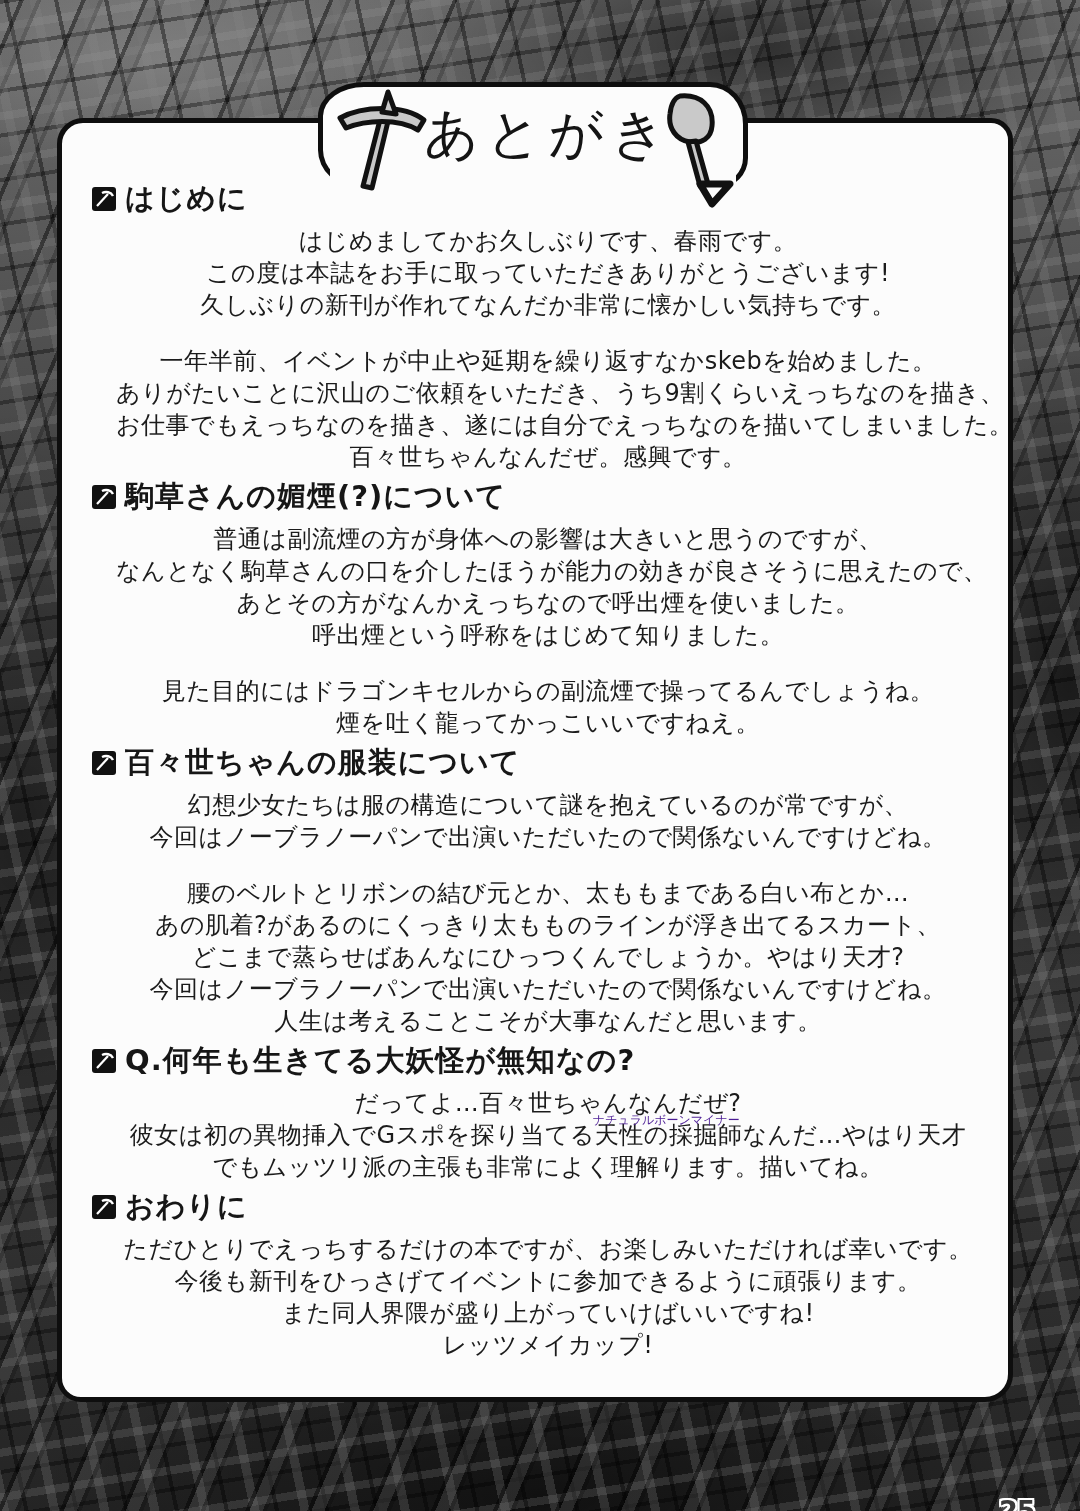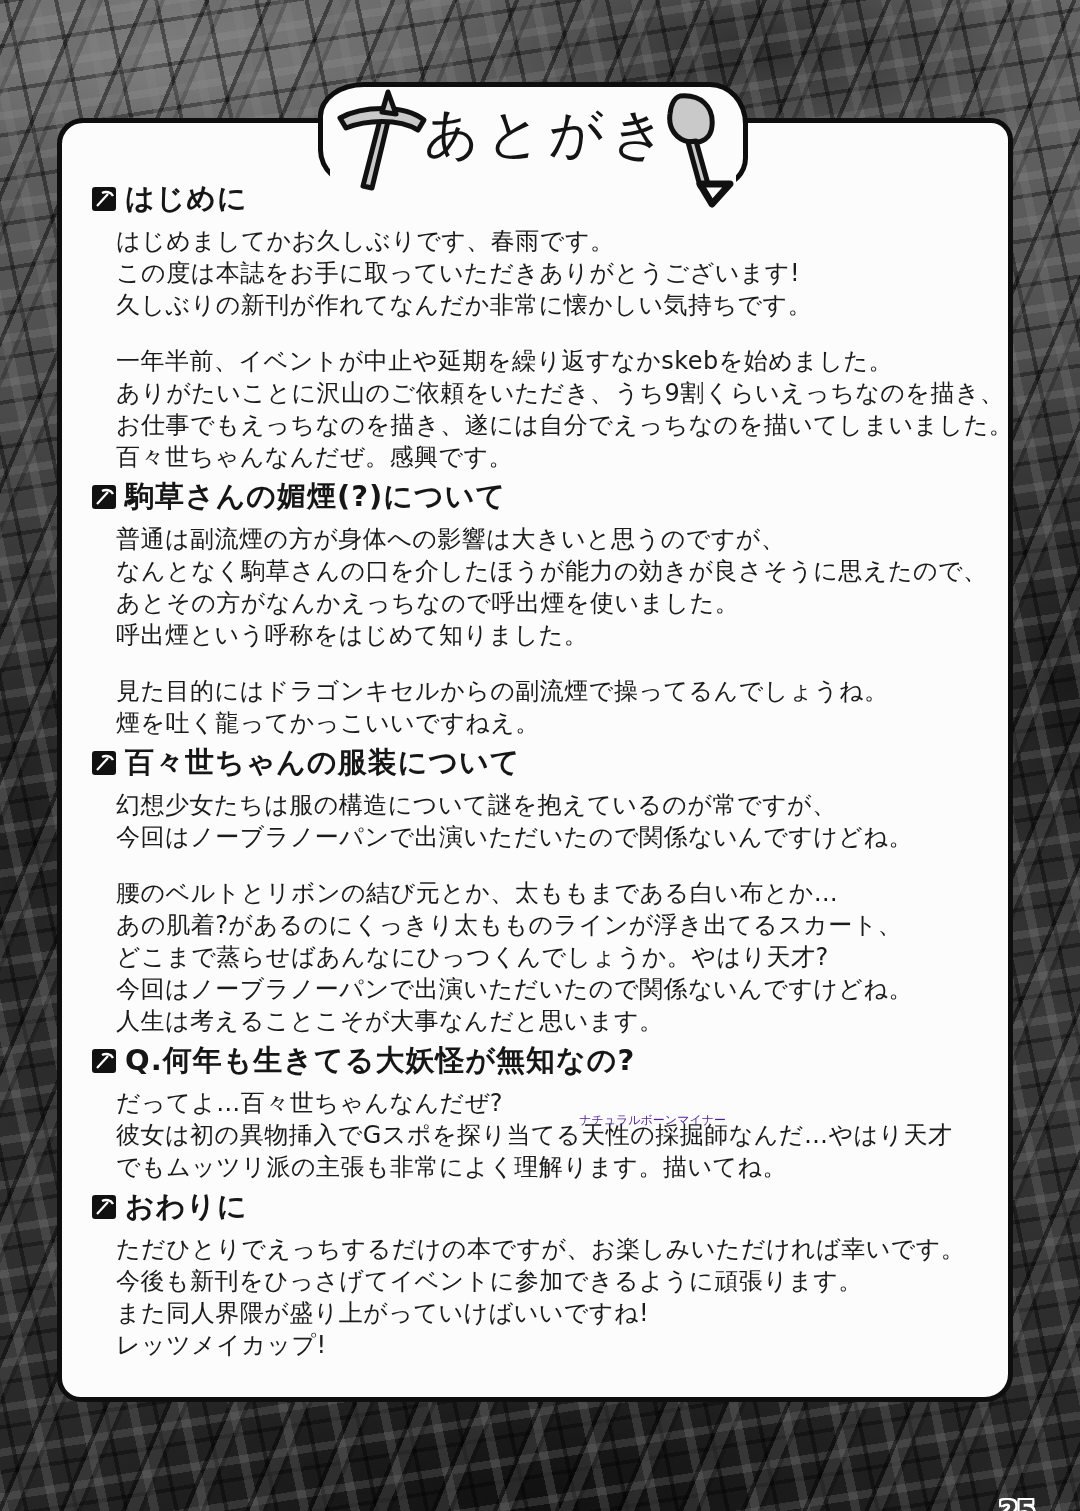--- a/index.html
+++ b/index.html
@@ -54,21 +54,21 @@
   .section:first-child{ margin-top:0; }
   .sec-header{
     display:flex; align-items:center; gap:9px;
     height:40px; margin-bottom:6px;text-align:right;
   }
   .sec-header .badge{ width:24px; height:24px; flex:0 0 auto; }
   .sec-title{
     font-size:29px; font-weight:bold; color:#161616;
     letter-spacing:1px; white-space:nowrap;
   }
-  .para{ margin-left:24px; }
+  .para{ margin-left:24px;text-align:center; }
   .para + .para{ margin-top:24px; }
   .line{
     font-size:24px; line-height:32px; color:#1b1b1b;
     white-space:nowrap; letter-spacing:0.5px;
   }
   .ruby-wrap{ position:relative; display:inline-block; }
   .rt{
     position:absolute; left:-2px; top:-15px;
     font-size:12px; letter-spacing:0px; color:#4c1d95; white-space:nowrap;
   }

